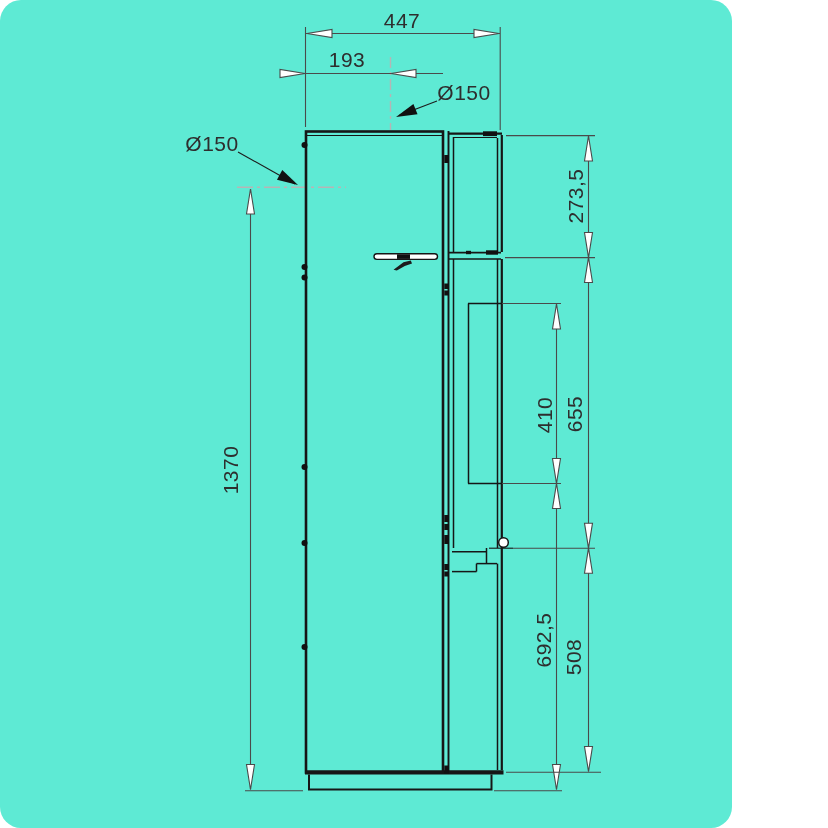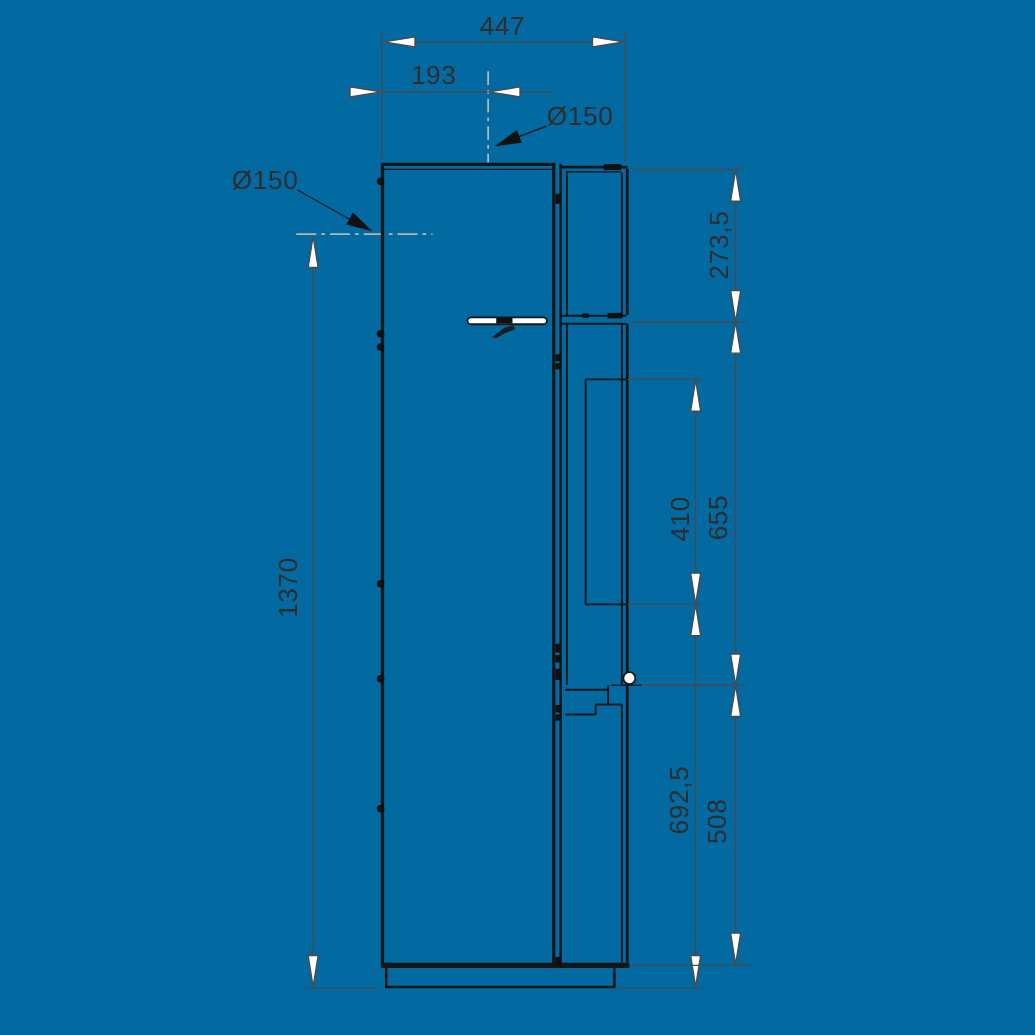--- a/index.html
+++ b/index.html
@@ -1,21 +1,22 @@
 <!DOCTYPE html>
 <html><head>
 <meta charset="utf-8">
 <style>
   html,body{margin:0;padding:0;background:#ffffff;}
   .sheet{
     position:relative;
-    width:828px;height:828px;
-    background:#0369a1;
+    width:732px;height:828px;
+    background:#5eead4;
     font-family:"Liberation Sans", sans-serif;
     overflow:hidden;
+    border-radius:21px;
   }
   svg text{
     font-family:"Liberation Sans", sans-serif;
     font-size:21px;
     letter-spacing:0.5px;
     fill:#2e2e2e;
   }
 </style>
 </head>
 <body>

